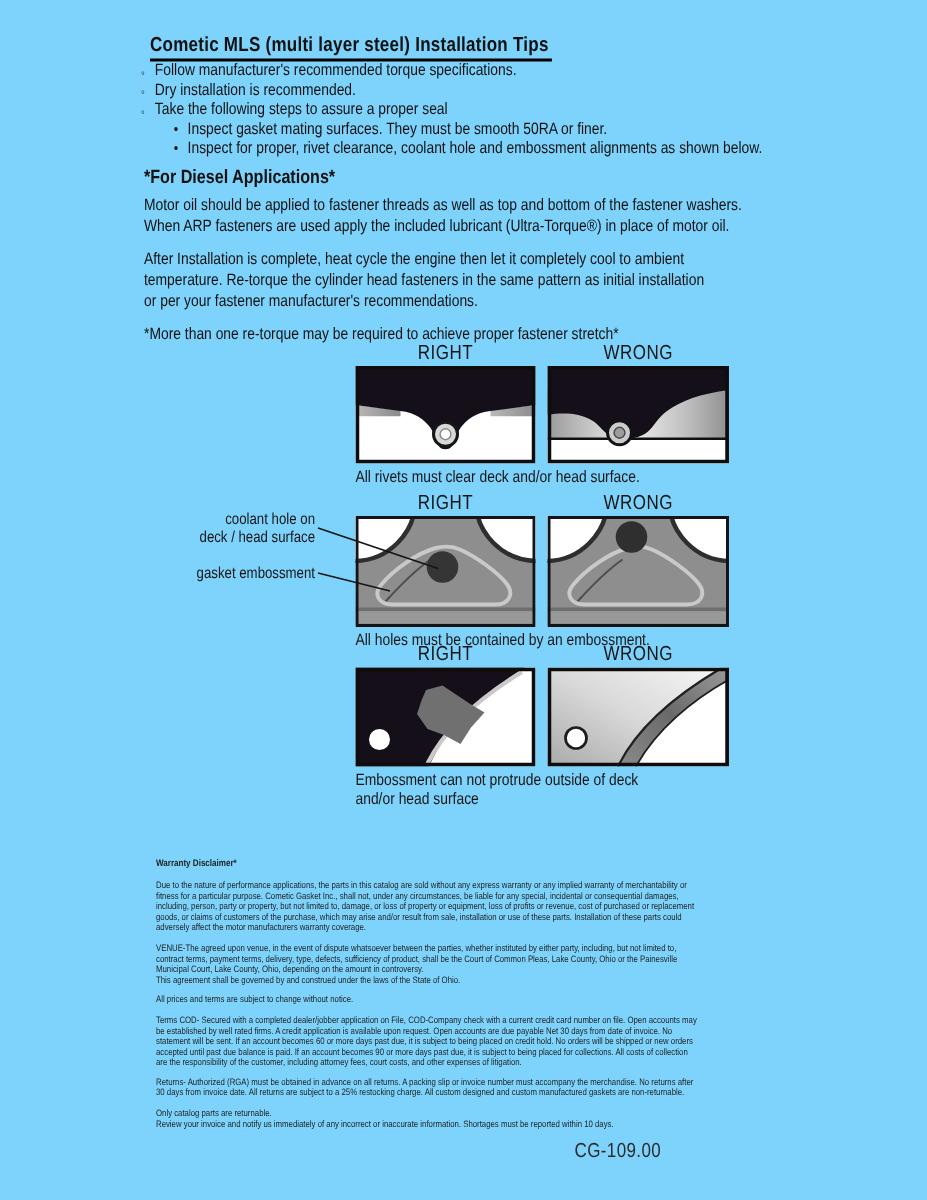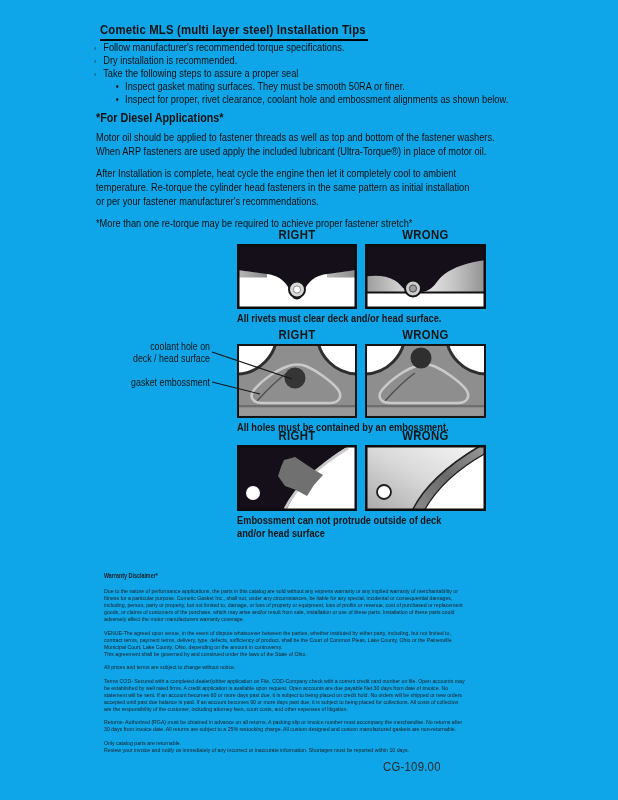--- a/index.html
+++ b/index.html
@@ -1,17 +1,17 @@
 <!DOCTYPE html>
 <html><head>
 <meta charset="utf-8">
 <style>
   html,body{margin:0;padding:0;background:#ffffff;}
   .page{
-    position:relative;width:618px;height:800px;background:#0ea5e9;
+    position:relative;width:618px;height:800px;background:#7dd3fc;
     font-family:"Liberation Sans", sans-serif;color:#111;overflow:hidden;
   }
   
   .title{
     position:absolute;left:100px;top:22px;display:inline-block;
     font-size:13.5px;font-weight:bold;letter-spacing:.2px;
     border-bottom:2px solid #000;padding:0 3px 2px 0;
     transform:scaleX(.84);transform-origin:left top;white-space:nowrap;
   }
   
@@ -21,21 +21,21 @@
   .b-row.sub{margin-left:26px;}
   .b-mark{width:11px;flex:0 0 11px;text-align:left;}
   .b-row .b-mark{font-size:8.5px;position:relative;top:1px;}
   .b-row.sub .b-mark{font-size:10px;top:0;}
   
   .diesel{position:absolute;left:96px;top:110px;width:560px;
     transform:scaleX(.84);transform-origin:left top;}
   .diesel-h{font-size:12.8px;font-weight:bold;margin:0 0 6px 0;}
   .diesel p{font-size:11px;line-height:13.8px;margin:0 0 8.5px 0;white-space:pre-line;}
   
-  .dgrow{position:absolute;left:237px;font-weight:bold;}
+  .dgrow{position:absolute;left:237px;}
   .dg-heads{display:flex;gap:8px;margin-bottom:2px;}
   .dg-head{display:inline-block;width:120px;text-align:center;font-size:13.5px;
     letter-spacing:.4px;transform:scaleX(.84);line-height:14px;color:#151515;}
   .dg-head.w{width:121px;}
   .dg-boxes{display:flex;gap:8px;}
   .dg-boxes svg{display:block;}
   .dg-caption{font-size:11px;line-height:13px;margin-top:3px;white-space:pre-line;
     transform:scaleX(.84);transform-origin:left top;width:330px;color:#151515;}
   
   .callout{position:absolute;left:80px;width:130px;text-align:right;

